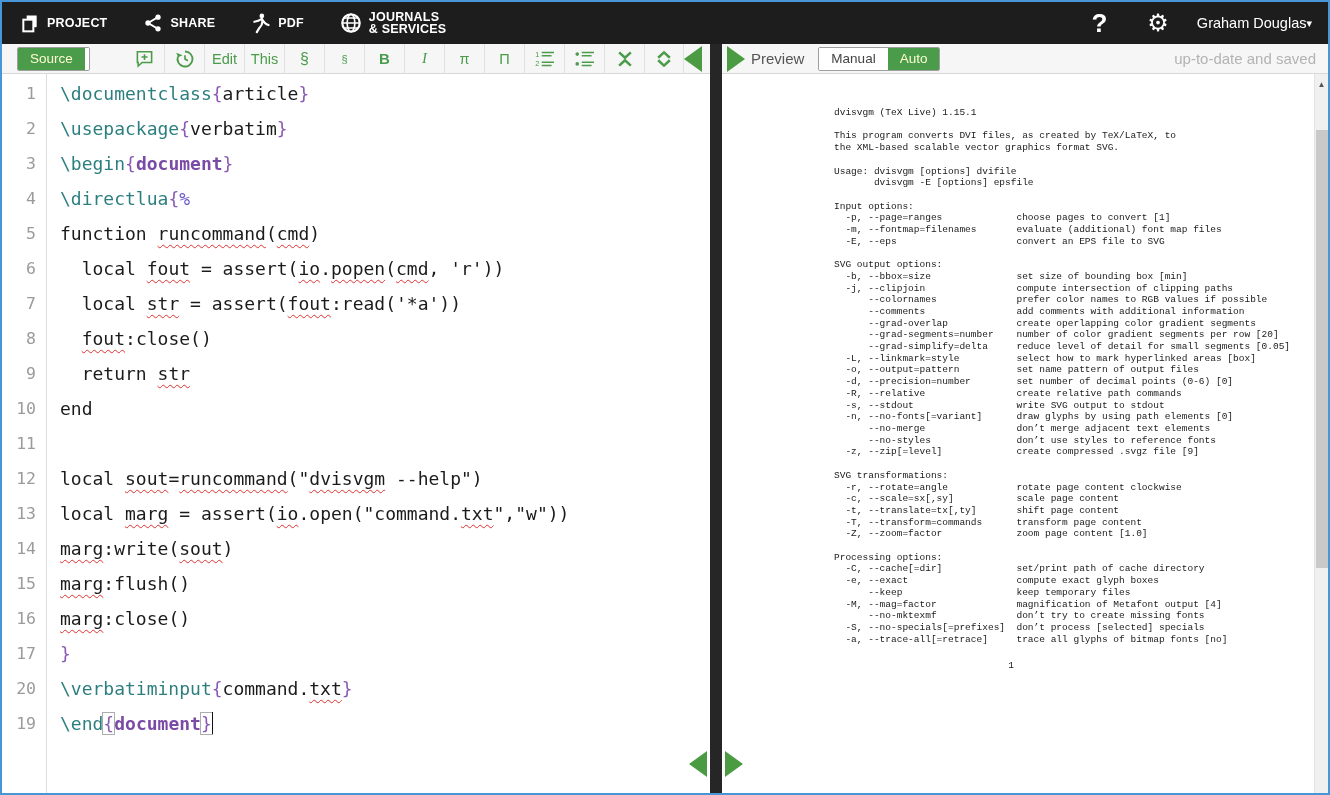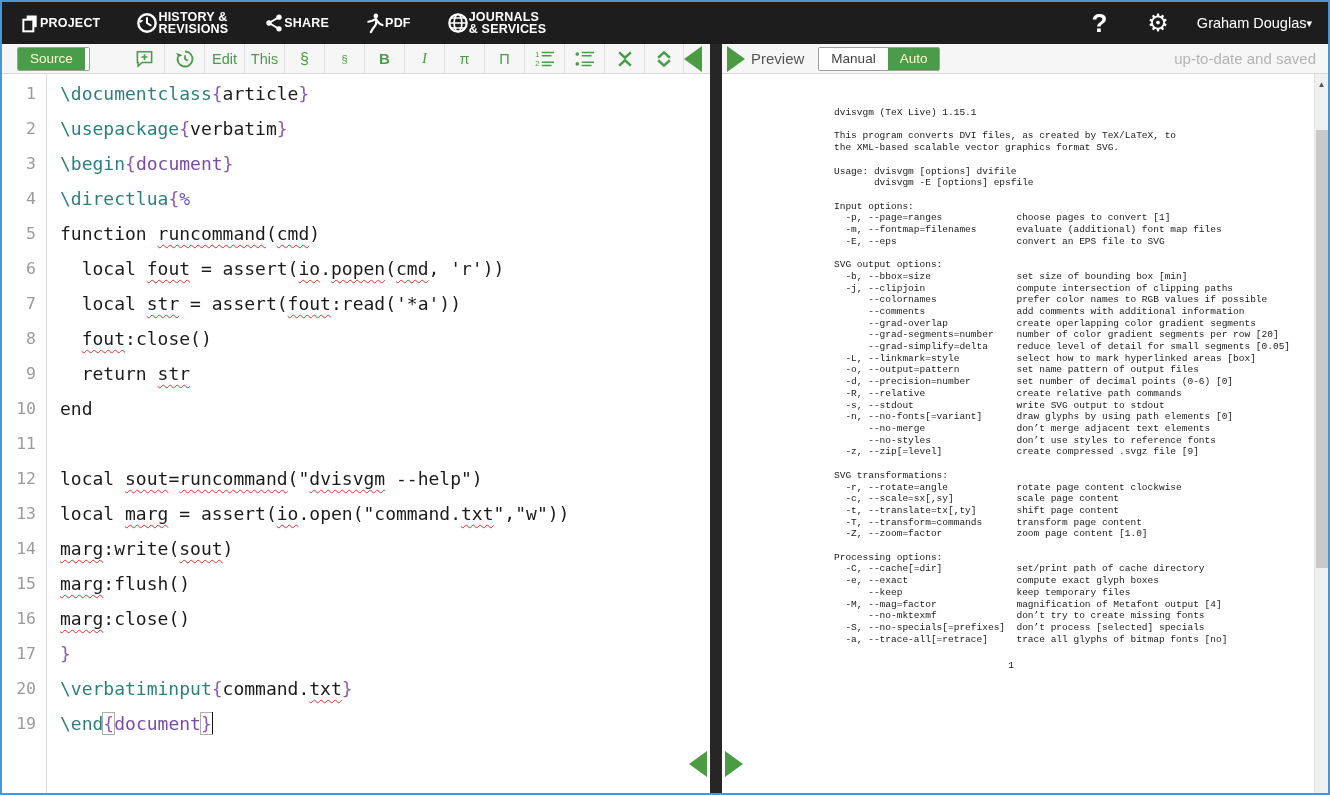--- a/index.html
+++ b/index.html
@@ -15,21 +15,21 @@
   .navbar {
     height:42px; background:#1d1d1d; color:#fff;
     display:flex; align-items:center; flex-shrink:0;
   }
   .logo {
     font-family:"DejaVu Serif", serif;
     font-weight:bold; font-size:25px; letter-spacing:0.5px;
     padding:0 18px 0 16px; color:#fff;
   }
   .nav-item {
-    display:flex; align-items:center; 
+    display:flex; align-items:center; gap:7px;
     padding:16px 18px; height:100%; cursor:pointer;
     color:#fff;
   }
   .nav-item .nav-label {
     font-size:12.5px; font-weight:bold; line-height:12px;
     text-transform:uppercase; letter-spacing:0.2px; white-space:pre-line;
   }
   .nav-right { margin-left:auto; display:flex; align-items:center; height:100%; }
   .nav-help { font-size:26px; font-weight:bold; padding:0 22px; cursor:pointer; }
   .nav-gear { font-size:24px; padding:0 18px; cursor:pointer; }
@@ -81,21 +81,21 @@
   .code-area { flex:1; display:flex; overflow:hidden; font-family:"DejaVu Sans Mono", monospace; }
   .gutter {
     width:45px; flex-shrink:0; text-align:right; padding:2px 10px 0 0;
     border-right:1px solid #dcdcdc; color:#9b9b9b; font-size:16.5px; line-height:35px;
     background:#fff;
   }
   .code-lines { flex:1; padding:2px 0 0 13px; font-size:18px; line-height:35px; color:#1b1b1b; white-space:pre; }
   .code-line { height:35px; }
   .c { color:#2d7f7f; }                    
   .b { color:#8a5bb5; }                    
-  .e { color:#7a4ba6; font-weight:normal; }  
+  .e { color:#7a4ba6; font-weight:bold; }  
   .m { color:#6a5acd; font-style:italic; } 
   .p { color:#1b1b1b; }
   .s { color:#1b1b1b; text-decoration:underline wavy #e03030 1px; text-underline-offset:4px; }
   .x { color:#8a5bb5; border:1px solid #adadad; margin:0 -1px; }
   .cursor { display:inline-block; width:1.5px; height:22px; background:#111; vertical-align:-4px; }
   .editor-bottom-tri { position:absolute; right:3px; bottom:16px; }
 
   
   .ptoolbar {
     height:30px; background:#f6f6f6; border-bottom:1px solid #d8d8d8;
@@ -134,31 +134,20 @@
   <div class="nav-item">
     <span>
       <svg class="icon-svg" width="20" height="20" viewBox="0 0 24 24">
         <rect x="8" y="3" width="12" height="14" fill="#fff"></rect>
         <rect x="4" y="8" width="12" height="14" fill="#1d1d1d" stroke="#fff" stroke-width="2.4"></rect>
       </svg>
     </span>
     <span class="nav-label">PROJECT</span>
   </div>
 
-  <div class="nav-item">
-    <span>
-      <svg class="icon-svg" width="22" height="22" viewBox="0 0 24 24">
-        <circle cx="12" cy="12" r="9.5" fill="none" stroke="#fff" stroke-width="2.6"></circle>
-        <path d="M12 6.5 V12 L16 14.5" fill="none" stroke="#fff" stroke-width="2.2" stroke-linecap="round"></path>
-        <path d="M2.2 9 L5.2 12 L8 8.6" fill="#fff"></path>
-      </svg>
-    </span>
-    <span class="nav-label">HISTORY &amp;
-REVISIONS</span>
-  </div>
 
   <div class="nav-item">
     <span>
       <svg class="icon-svg" width="20" height="20" viewBox="0 0 24 24">
         <circle cx="18" cy="5" r="3.2" fill="#fff"></circle>
         <circle cx="6" cy="12" r="3.2" fill="#fff"></circle>
         <circle cx="18" cy="19" r="3.2" fill="#fff"></circle>
         <path d="M6 12 L18 5 M6 12 L18 19" stroke="#fff" stroke-width="2.2"></path>
       </svg>
     </span>

